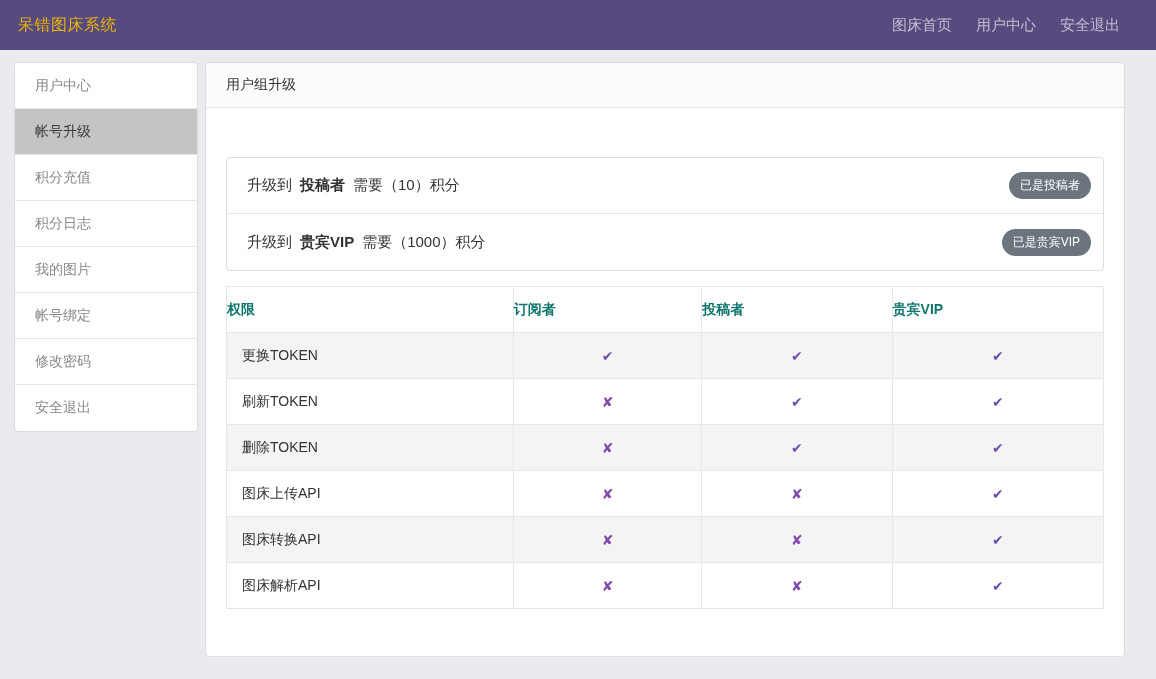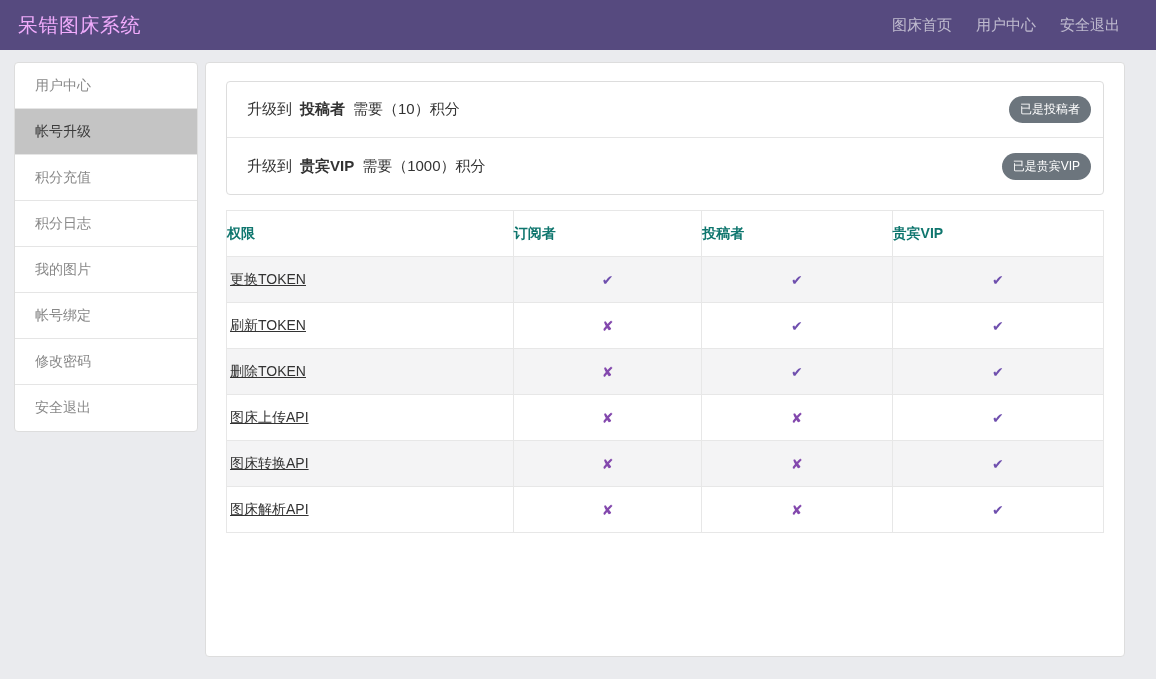--- a/index.html
+++ b/index.html
@@ -20,21 +20,21 @@
     background:var(--page-bg);
     font-family:"Liberation Sans","DejaVu Sans",sans-serif;
     color:#333;
   }
   
   .navbar{
     height:50px;background:var(--navbar-bg);
     display:flex;align-items:center;justify-content:space-between;
     padding:0 18px 0 18px;
   }
-  .brand{color:#f0abfc;font-size:20px;letter-spacing:.5px;}
+  .brand{color:#eab308;font-size:16px;letter-spacing:.5px;}
   .nav-links{display:flex;gap:24px;padding-right:18px;text-align:center;}
   .nav-link{color:rgba(255,255,255,.62);font-size:15px;text-decoration:none;cursor:pointer;}
   
   .wrap{display:flex;align-items:flex-start;padding:12px 31px 22px 14px;gap:7px;}
   
   .sidebar{
     width:184px;background:#fff;border:1px solid var(--panel-border);
     border-radius:4px;overflow:hidden;flex:none;
   }
   .side-item{
@@ -48,39 +48,39 @@
     flex:1;background:#fff;border:1px solid var(--panel-border);
     border-radius:4px;min-height:595px;
   }
   .panel-header{
     height:45px;display:flex;align-items:center;padding:0 20px;
     font-size:14px;color:#333;background:#fbfbfb;
     border-bottom:1px solid #e5e5e5;border-radius:4px 4px 0 0;
   }
   .panel-body{padding:18px 20px 20px;}
   
-  .upgrade-list{border:1px solid var(--panel-border);border-radius:4px;margin-bottom:15px;}
+  .upgrade-list{border:1px solid var(--panel-border);border-radius:4px;margin-bottom:15px;margin-top:31px;}
   .upgrade-row{
     height:56px;display:flex;align-items:center;justify-content:space-between;
     padding:0 12px 0 20px;border-bottom:1px solid #e5e5e5;font-size:15px;
   }
   .upgrade-row:last-child{border-bottom:none;}
   .upgrade-text{display:flex;align-items:center;}
   .upgrade-target{font-weight:bold;margin:0 8px;}
   .badge{
     background:var(--badge-bg);color:#fff;font-size:12px;font-weight:normal;
     padding:5px 11px;border-radius:10rem;white-space:nowrap;
   }
   
   table.perm{width:100%;border-collapse:collapse;border:1px solid var(--row-border);}
   table.perm th,table.perm td{
     border:1px solid var(--row-border);height:46px;font-size:14px;vertical-align:middle;
   }
   table.perm th{font-weight:bold;text-align:left;color:#0f766e;background:#fff;}
-  table.perm td.label-cell{text-align:left;padding-left:3px;color:#333;text-decoration:underline;}
+  table.perm td.label-cell{text-align:left;padding-left:15px;color:#333;}
   table.perm td.mark-cell{text-align:center;}
   table.perm tbody tr:nth-child(odd){background:var(--stripe);}
   .mark{font-size:14px;font-weight:bold;}
   .mark.yes{color:var(--check);}
   .mark.no{color:var(--cross);}
   col.c0{width:32.7%;}col.c1{width:21.5%;}col.c2{width:21.7%;}col.c3{width:24.1%;}
 </style>
 </head>
 <body>
 
@@ -100,20 +100,21 @@
       <div class="side-item active">帐号升级</div>
       <div class="side-item">积分充值</div>
       <div class="side-item">积分日志</div>
       <div class="side-item">我的图片</div>
       <div class="side-item">帐号绑定</div>
       <div class="side-item">修改密码</div>
       <div class="side-item">安全退出</div>
     </div>
 
   <div class="panel">
+    <div class="panel-header">用户组升级</div>
     <div class="panel-body">
 
       <div class="upgrade-list">
           <div class="upgrade-row">
             <div class="upgrade-text">
               <span>升级到</span>
               <span class="upgrade-target">投稿者</span>
               <span>需要（10）积分</span>
             </div>
             <span class="badge">已是投稿者</span>

